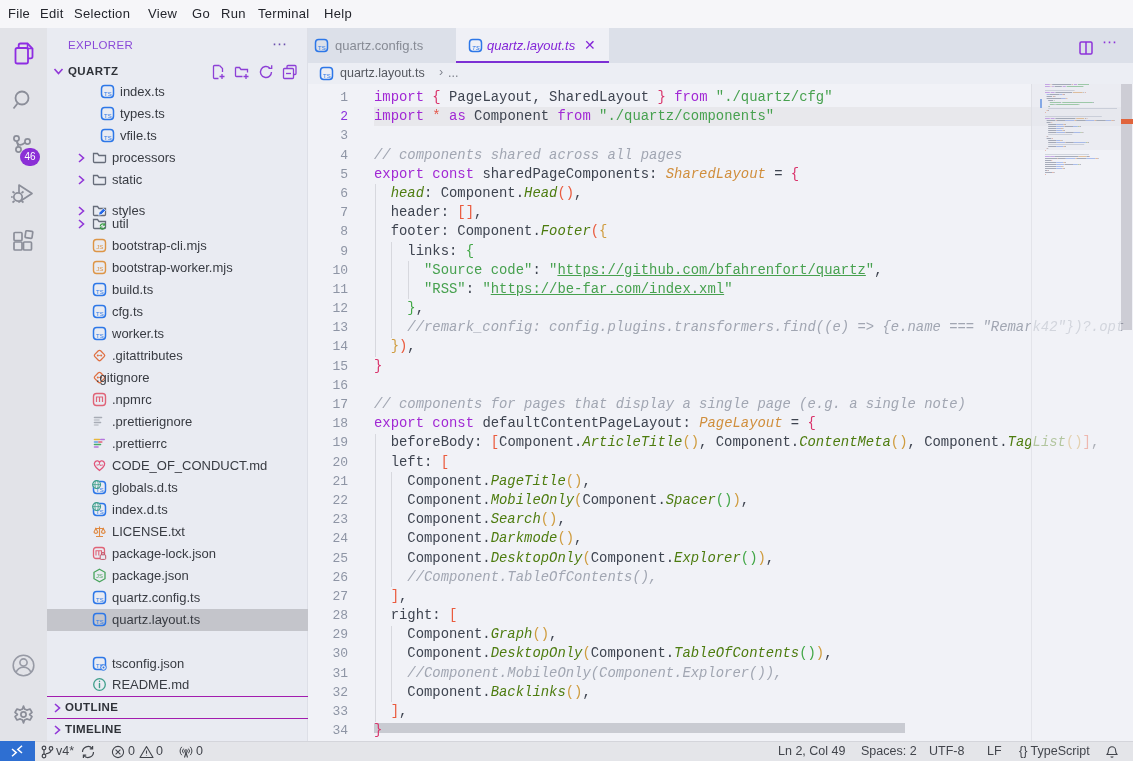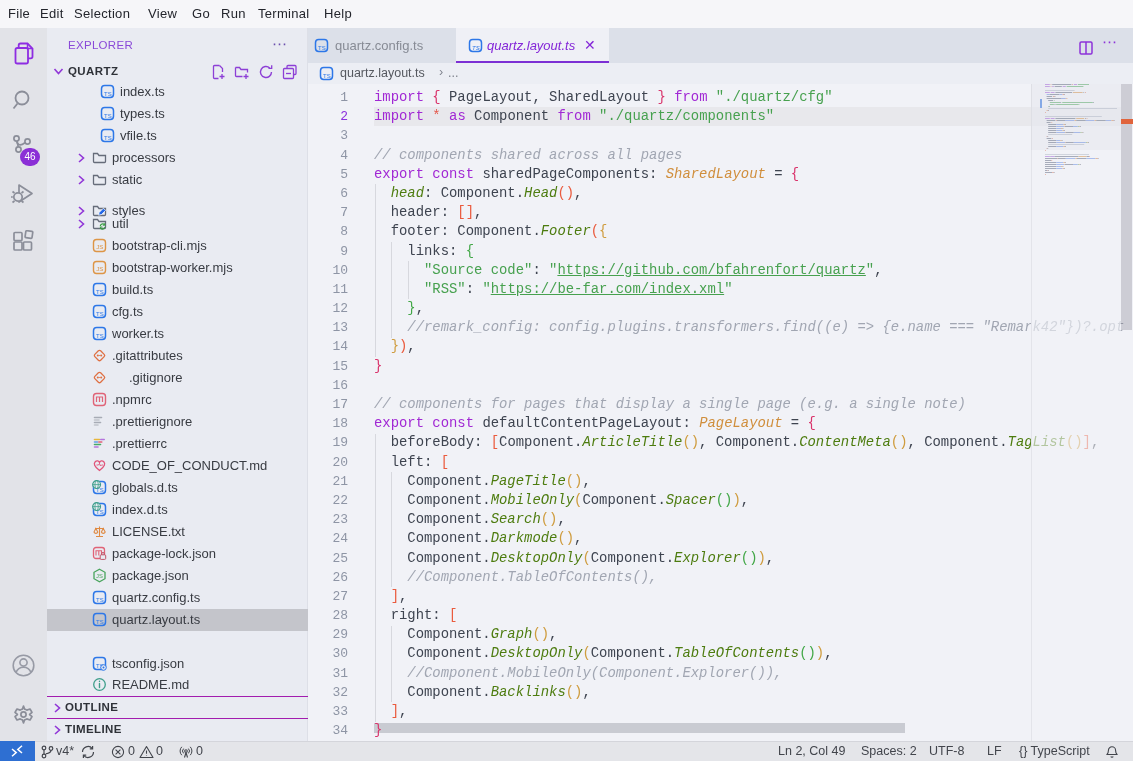--- a/index.html
+++ b/index.html
@@ -237,21 +237,21 @@
         </svg></span>
       <span class="lbl" style="left:65px">.gitattributes</span>
     </div>
 <div class="tree" style="top:339px;">
       <span class="ticon" style="left:45px"><svg width="15" height="15" viewBox="0 0 15 15">
           <rect x="3.4" y="3.4" width="8.2" height="8.2" rx="1.6" fill="none" stroke="#df7043" stroke-width="1.3" transform="rotate(45 7.5 7.5)"></rect>
           <circle cx="5.8" cy="7.5" r="1" fill="#df7043"></circle>
           <circle cx="9.2" cy="7.5" r="1" fill="#df7043"></circle>
           <path d="M6.6 7.5 h1.8" stroke="#df7043" stroke-width="0.8"></path>
         </svg></span>
-      <span class="lbl" style="left:82px">.gitignore</span>
+      <span class="lbl" style="left:49px">.gitignore</span>
     </div>
 <div class="tree" style="top:361px;">
       <span class="ticon" style="left:45px"><svg width="15" height="15" viewBox="0 0 15 15">
           <rect x="1.5" y="1.5" width="12" height="12" rx="3" fill="none" stroke="#e06377" stroke-width="1.4"></rect>
           <path d="M4.5 10 V5 h6 v5 M7.5 5 v5" fill="none" stroke="#e06377" stroke-width="1.2"></path>
         </svg></span>
       <span class="lbl" style="left:65px">.npmrc</span>
     </div>
 <div class="tree" style="top:383px;">
       <span class="ticon" style="left:45px"><svg width="15" height="15" viewBox="0 0 15 15">

